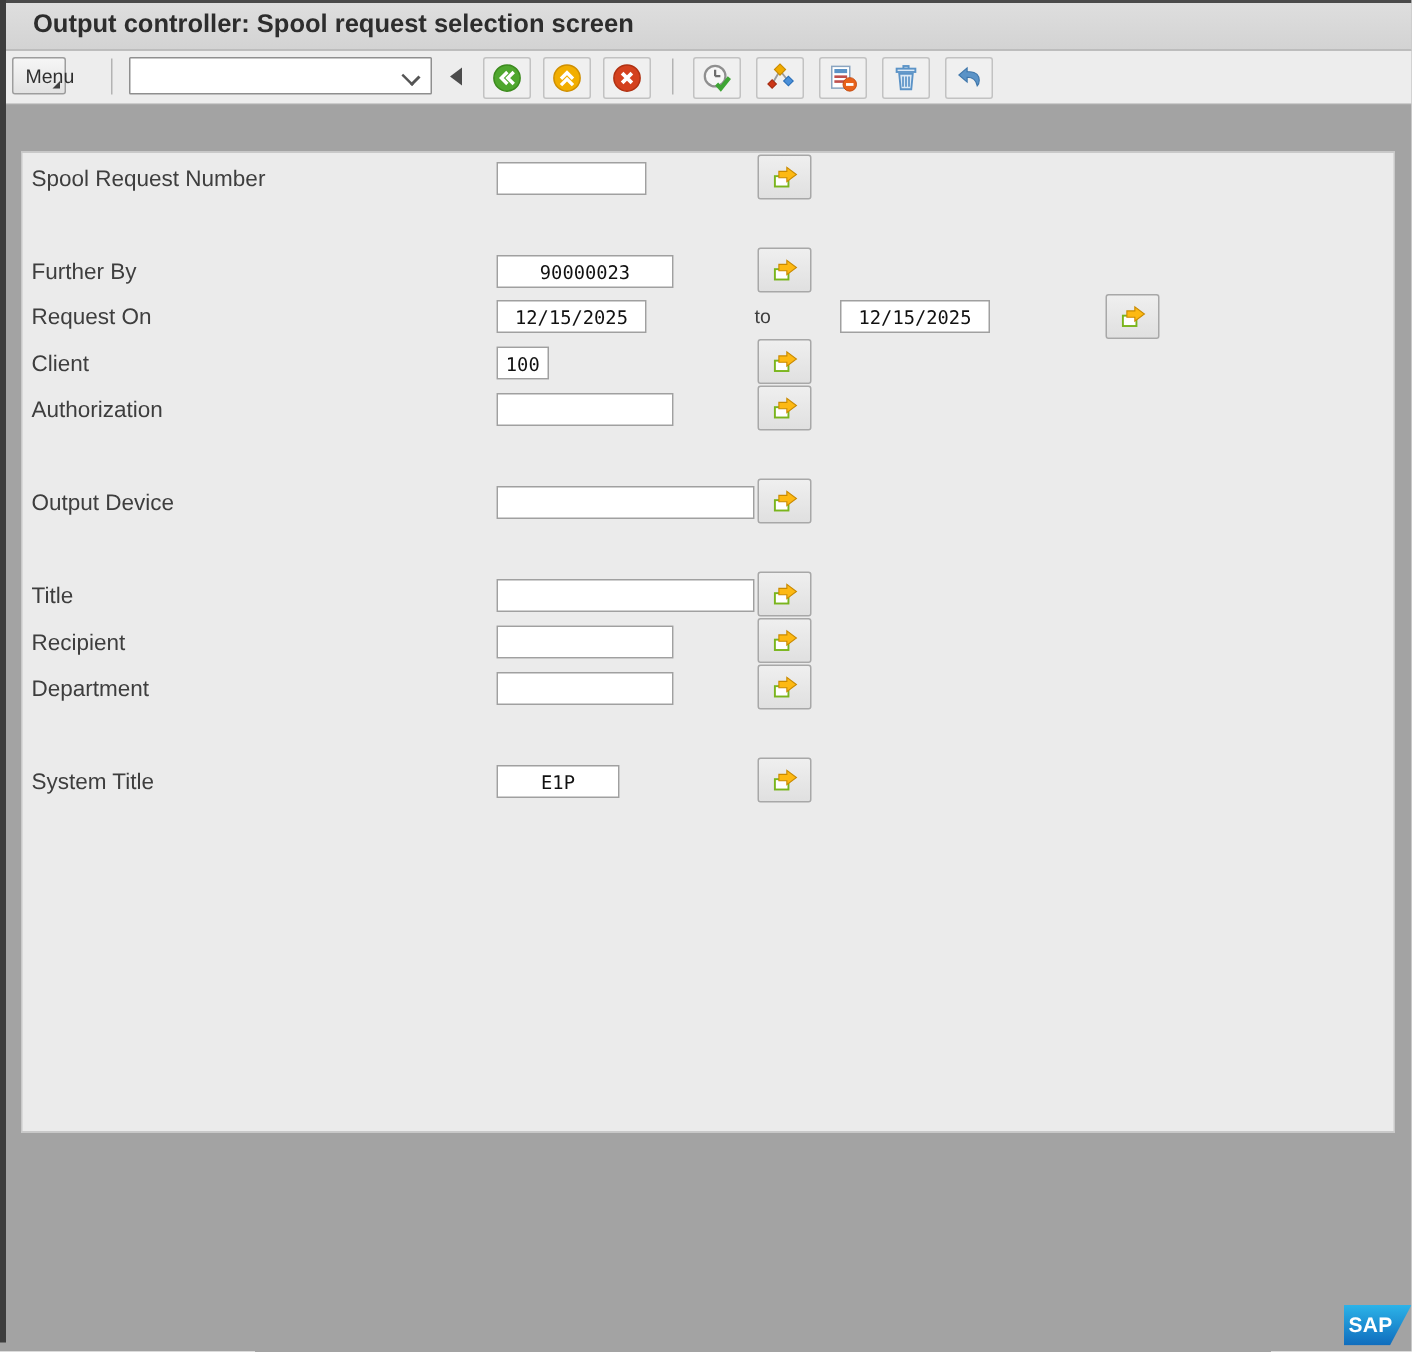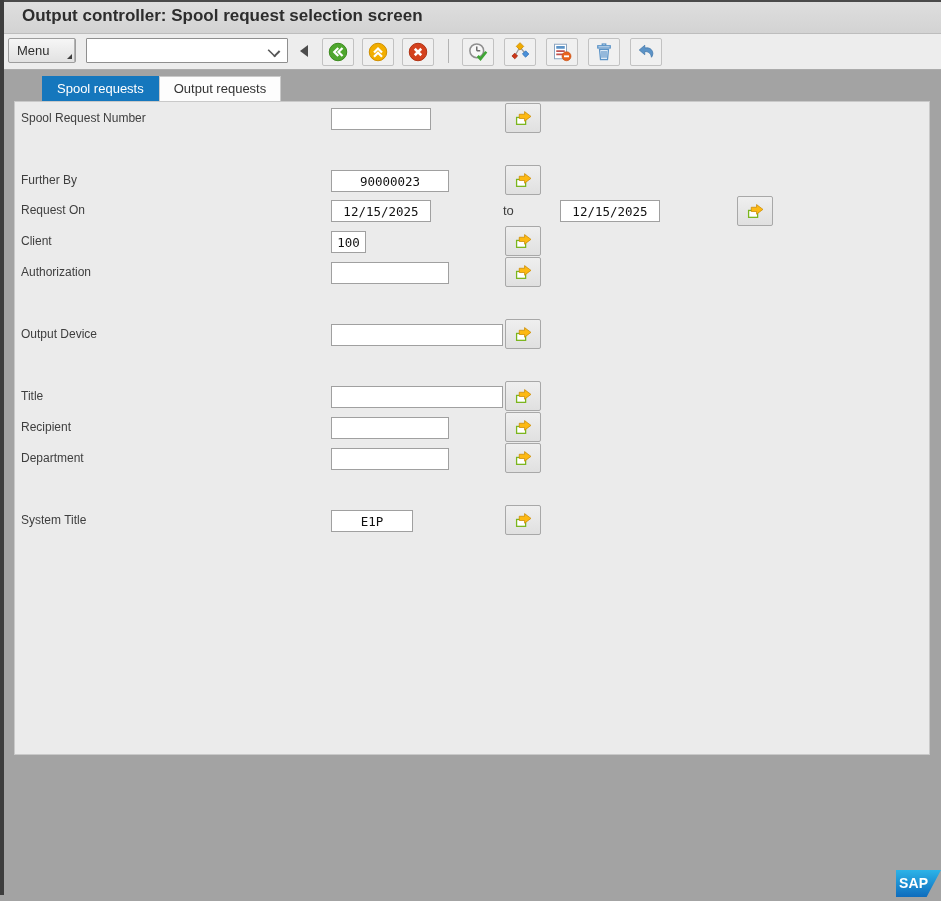--- a/index.html
+++ b/index.html
@@ -13,21 +13,21 @@
   
   .titlebar{position:absolute;left:4px;top:2px;width:937px;height:31px;
     background:linear-gradient(180deg,#dedede,#d3d3d3);border-bottom:1px solid #bdbdbd;}
   .titlebar .title{position:absolute;left:18px;top:4px;font-size:17px;font-weight:bold;color:#2d2d2d;}
 
   
   .toolbar{position:absolute;left:4px;top:34px;width:937px;height:35px;
     background:#ededed;border-bottom:1px solid #ababab;}
   .btn{box-sizing:border-box;background:linear-gradient(180deg,#f6f6f6,#e2e2e2);
     border:1px solid #9d9d9d;border-radius:2px;font-size:13px;color:#2f2f2f;cursor:pointer;}
-  .menu-btn{position:absolute;left:4px;top:4px;width:68px;height:25px;text-align:left;padding-left:8px;}
+  .menu-btn{position:absolute;left:4px;top:4px;width:36px;height:25px;text-align:center;padding-left:8px;}
   .menu-corner{position:absolute;right:3px;bottom:3px;width:0;height:0;
     border-left:5px solid transparent;border-bottom:5px solid #3f3f3f;}
   .tb-divider{position:absolute;top:5px;width:1px;height:24px;background:#b3b3b3;}
   .combo{position:absolute;left:82px;top:4px;width:202px;height:25px;box-sizing:border-box;
     background:#fff;border:1px solid #8f8f8f;border-radius:1px;}
   .combo input{position:absolute;left:2px;top:2px;width:170px;height:19px;border:none;outline:none;
     font-family:"DejaVu Sans Mono","Liberation Mono",monospace;font-size:12px;background:transparent;}
   .combo .chev{position:absolute;right:8px;top:7px;width:8px;height:8px;
     border-right:2px solid #555;border-bottom:2px solid #555;transform:rotate(45deg) scale(1,.8);}
   .collapse{position:absolute;left:296px;top:11px;width:0;height:0;cursor:pointer;
@@ -40,21 +40,21 @@
   
   .tabstrip{position:absolute;left:42px;top:76px;height:27px;}
   .tab{box-sizing:border-box;display:inline-block;vertical-align:top;height:25px;padding:4px 14px 0 14px;
     font-size:13px;cursor:pointer;}
   .tab.active{background:#1577bd;color:#fff;height:27px;border:1px solid #1577bd;}
   .tab.inactive{background:#fdfdfd;color:#333;border:1px solid #c9c9c9;border-bottom:none;}
 
   
   .panel{position:absolute;left:14px;top:101px;width:916px;height:654px;box-sizing:border-box;
     background:#ebebeb;border:1px solid #c9c9c9;}
-  .f-label{position:absolute;left:6px;font-size:12px;color:#3e3e3e;text-align:center;}
+  .f-label{position:absolute;left:6px;font-size:15px;color:#3e3e3e;text-align:center;}
   .f-input{position:absolute;left:316px;box-sizing:border-box;height:22px;border:1px solid #a0a0a0;
     background:#fff;padding:0 3px;font-family:"DejaVu Sans Mono","Liberation Mono",monospace;
     font-size:12.5px;color:#111;text-align:center;}
   .msbtn{position:absolute;left:490px;width:36px;height:30px;box-sizing:border-box;
     background:linear-gradient(180deg,#efefef,#e0e0e0);border:1px solid #a8a8a8;border-radius:2px;
     cursor:pointer;display:flex;align-items:center;justify-content:center;padding:0;}
   .to-label{position:absolute;left:488px;font-size:13px;color:#3e3e3e;}
 
   
   .lr0{top:9px;}  .ir0{top:6px;width:100px;}  .br0{top:1px;}
@@ -161,23 +161,20 @@
     </button>
 
     <button class="icon-btn" style="left:626px;">
       <svg width="20" height="20" viewBox="0 0 16 16">
         <path d="M7 2.6 L2.6 6.4 L7 10.2 V7.6 C9.8 7.6 11.8 8.9 12.4 12.2 C13.8 10.6 13.9 7.8 12.3 6.1 C11 4.7 9.2 4.5 7 4.7 Z" fill="#5b93c7" stroke="#3f76aa" stroke-width="0.6"></path>
       </svg>
     </button>
 
   </div>
 
-  <div class="tabstrip">
-    <div class="tab active">Spool requests</div><div class="tab inactive">Output requests</div>
-  </div>
 
   <div class="panel">
 
     <span class="f-label lr0">Spool Request Number</span>
     <input class="f-input ir0" value="" style="">
     <button class="msbtn br0">
       <svg width="17" height="17" viewBox="0 0 16 16">
         <rect x="1.5" y="7" width="8.5" height="6.5" fill="#fff" stroke="#7ab51d" stroke-width="1.2"></rect>
         <path d="M8.5 4.5 H3.5 V8.5 H8.5 V11 L14.5 6.5 L8.5 2 Z" fill="#fdb913" stroke="#c98a00" stroke-width="0.7" transform="translate(0.5,-0.5)"></path>
       </svg>

